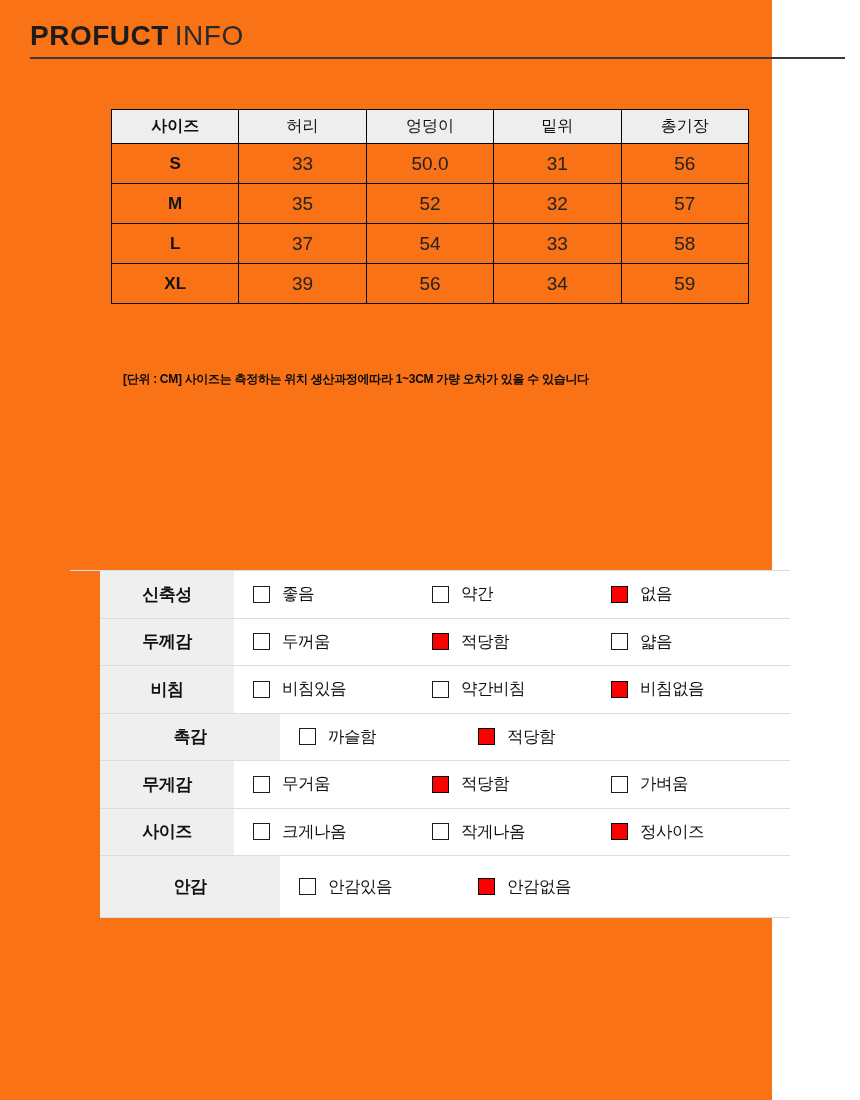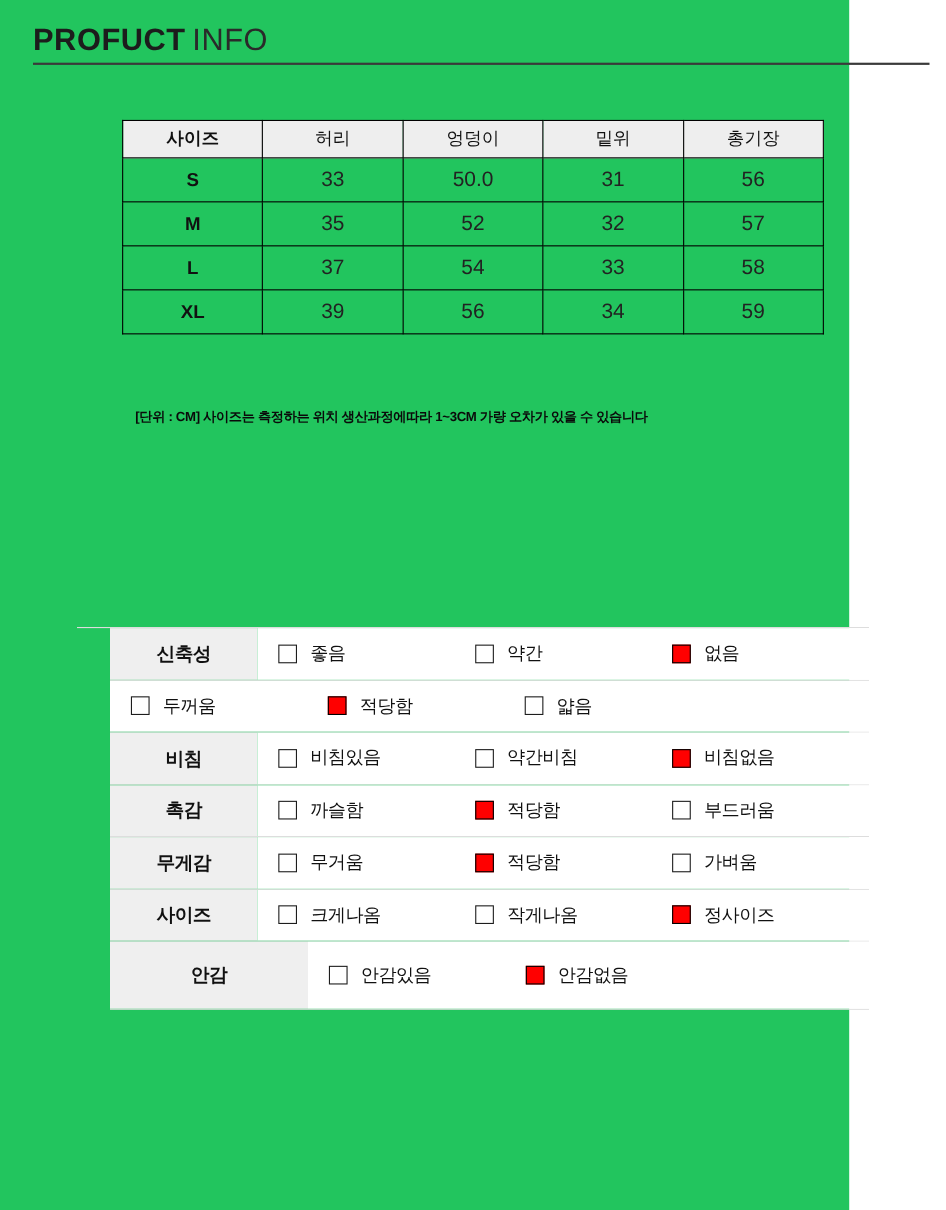--- a/index.html
+++ b/index.html
@@ -4,21 +4,21 @@
 <style>
   * { margin: 0; padding: 0; box-sizing: border-box; }
   html, body { background: #ffffff; }
   body {
     width: 860px; height: 1100px;
     font-family: "Liberation Sans", sans-serif;
     color: #111;
     position: relative;
     overflow: hidden;
   }
-  .page { position: relative; width: 772px; height: 1100px; background: #22c55e; }
+  .page { position: relative; width: 772px; height: 1100px; background: #f97316; }
 
   
   .header { position: absolute; left: 30px; top: 20px; white-space: nowrap; }
   .title-bold { font-size: 28px; font-weight: 800; letter-spacing: 0.5px; color: #1c1c1c; }
   .title-light { font-size: 28px; font-weight: 400; letter-spacing: 0.5px; color: #2a2a2a; margin-left: 6px; }
   .header-rule { position: absolute; left: 30px; width: 815px; top: 57px; height: 2px; background: #3a3a3a; }
 
   
   table.size-table {
     position: absolute; left: 111px; top: 109px; width: 638px;
@@ -134,20 +134,21 @@
           <span class="opt-label">약간</span>
         </div>
         <div class="attr-option">
           <span class="checkbox checked" style="background: rgb(255, 0, 0);"></span>
           <span class="opt-label">없음</span>
         </div>
       </div>
     </div>
 
     <div class="attr-row">
+      <div class="attr-label">두께감</div>
       <div class="attr-options">
         <div class="attr-option">
           <span class="checkbox"></span>
           <span class="opt-label">두꺼움</span>
         </div>
         <div class="attr-option">
           <span class="checkbox checked" style="background: rgb(255, 0, 0);"></span>
           <span class="opt-label">적당함</span>
         </div>
         <div class="attr-option">
@@ -178,24 +179,20 @@
     <div class="attr-row">
       <div class="attr-label">촉감</div>
       <div class="attr-options">
         <div class="attr-option">
           <span class="checkbox"></span>
           <span class="opt-label">까슬함</span>
         </div>
         <div class="attr-option">
           <span class="checkbox checked" style="background: rgb(255, 0, 0);"></span>
           <span class="opt-label">적당함</span>
-        </div>
-        <div class="attr-option">
-          <span class="checkbox"></span>
-          <span class="opt-label">부드러움</span>
         </div>
       </div>
     </div>
 
     <div class="attr-row">
       <div class="attr-label">무게감</div>
       <div class="attr-options">
         <div class="attr-option">
           <span class="checkbox"></span>
           <span class="opt-label">무거움</span>

